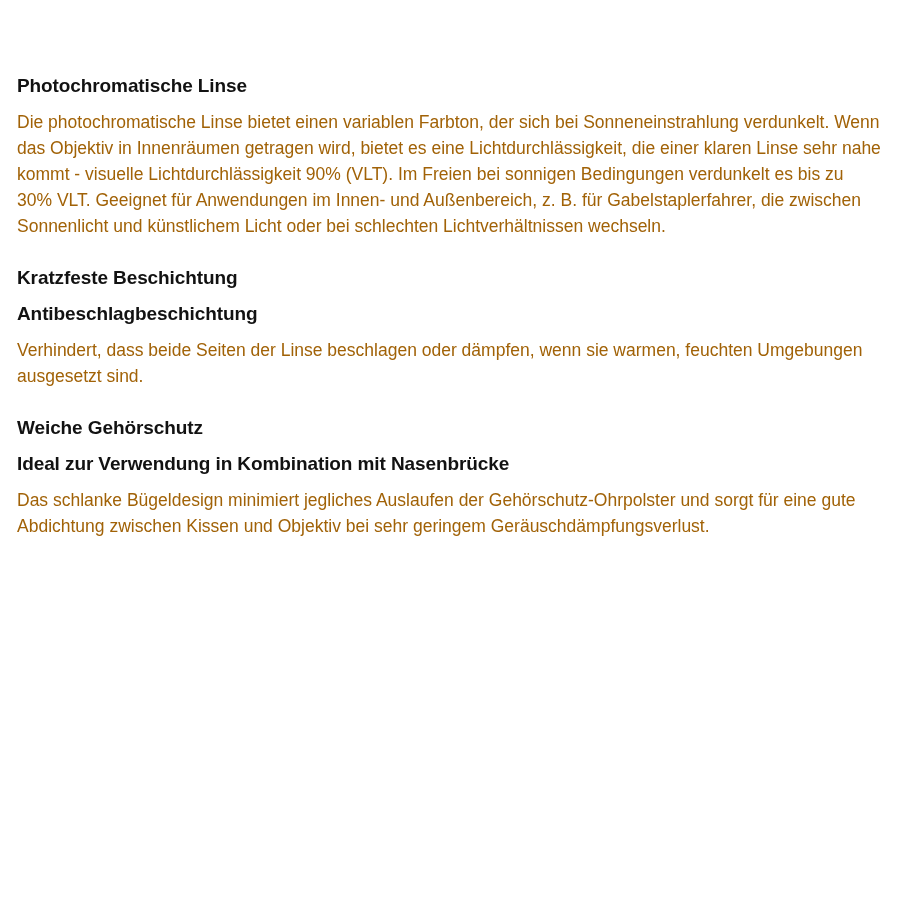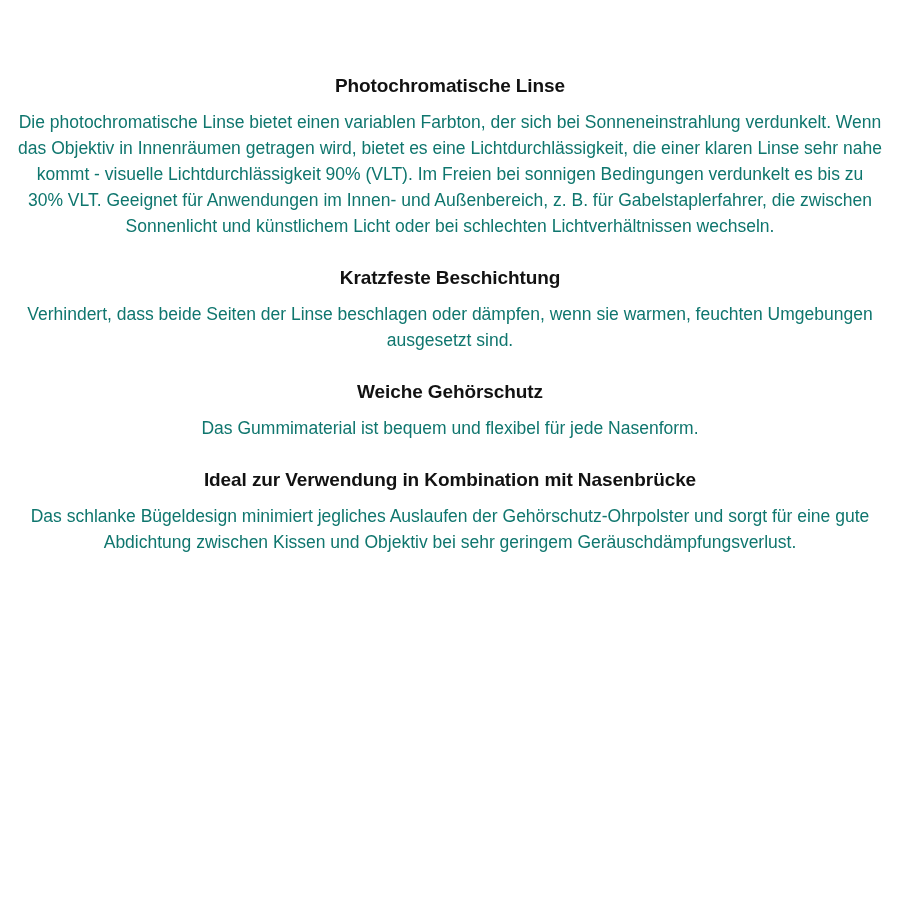--- a/index.html
+++ b/index.html
@@ -9,62 +9,62 @@
     height: 900px;
     background: #ffffff;
     font-family: "Liberation Sans", "DejaVu Sans", sans-serif;
   }
 
   .content {
     width: 900px;
     padding: 73px 17px 0 17px;
   }
 
-  .feature { margin: 0; text-align: center; }
+  .feature { margin: 0; }
 
   .feature h2 {
     font-size: 19px;
     line-height: 26px;
     font-weight: 700;
     color: #121212;
     letter-spacing: -0.1px;
     margin: 0 0 10px 0;
   }
 
   .feature p {
     font-size: 17.5px;
     line-height: 26px;
     font-weight: 400;
-    color: #0f766e;
+    color: #a16207;
     letter-spacing: 0;
     margin: 0 0 26px 0;
   }
 </style>
 </head>
 <body>
 
 <main class="content">
 
   <section class="feature">
     <h2>Photochromatische Linse</h2>
     <p>Die photochromatische Linse bietet einen variablen Farbton, der sich bei Sonneneinstrahlung verdunkelt. Wenn das Objektiv in Innenräumen getragen wird, bietet es eine Lichtdurchlässigkeit, die einer klaren Linse sehr nahe kommt - visuelle Lichtdurchlässigkeit 90% (VLT). Im Freien bei sonnigen Bedingungen verdunkelt es bis zu 30% VLT. Geeignet für Anwendungen im Innen- und Außenbereich, z. B. für Gabelstaplerfahrer, die zwischen Sonnenlicht und künstlichem Licht oder bei schlechten Lichtverhältnissen wechseln.</p>
   </section>
 
   <section class="feature">
     <h2>Kratzfeste Beschichtung</h2>
   </section>
 
   <section class="feature">
+    <h2>Antibeschlagbeschichtung</h2>
     <p>Verhindert, dass beide Seiten der Linse beschlagen oder dämpfen, wenn sie warmen, feuchten Umgebungen ausgesetzt sind.</p>
   </section>
 
 
   <section class="feature">
     <h2>Weiche Gehörschutz</h2>
-    <p>Das Gummimaterial ist bequem und flexibel für jede Nasenform.</p>
   </section>
 
   <section class="feature">
     <h2>Ideal zur Verwendung in Kombination mit Nasenbrücke</h2>
     <p>Das schlanke Bügeldesign minimiert jegliches Auslaufen der Gehörschutz-Ohrpolster und sorgt für eine gute Abdichtung zwischen Kissen und Objektiv bei sehr geringem Geräuschdämpfungsverlust.</p>
   </section>
 
 </main>
 
 </body></html>

